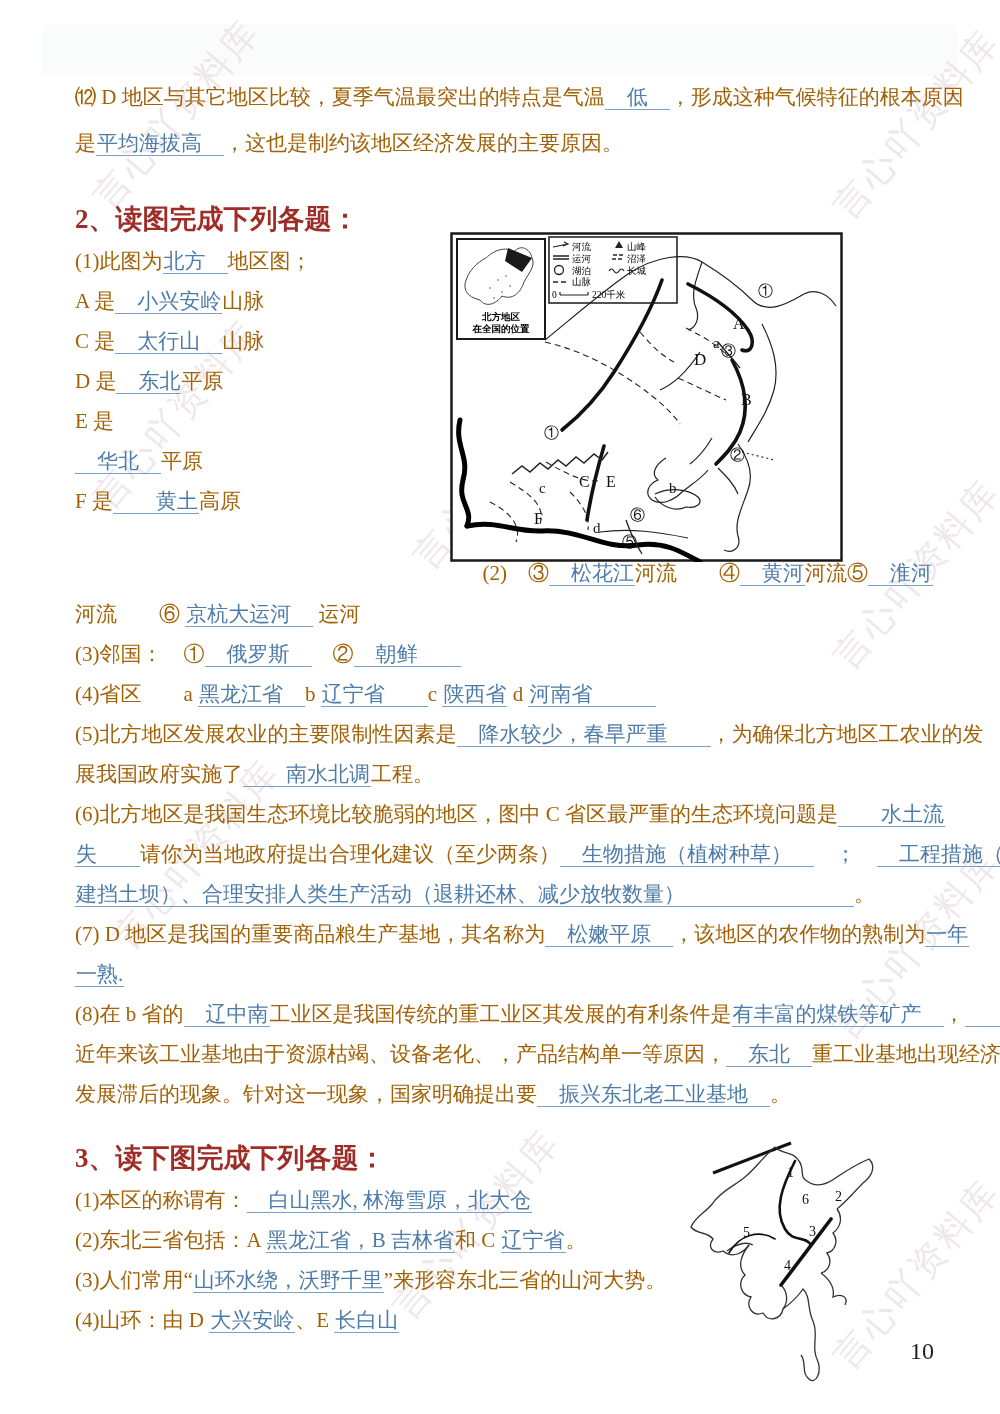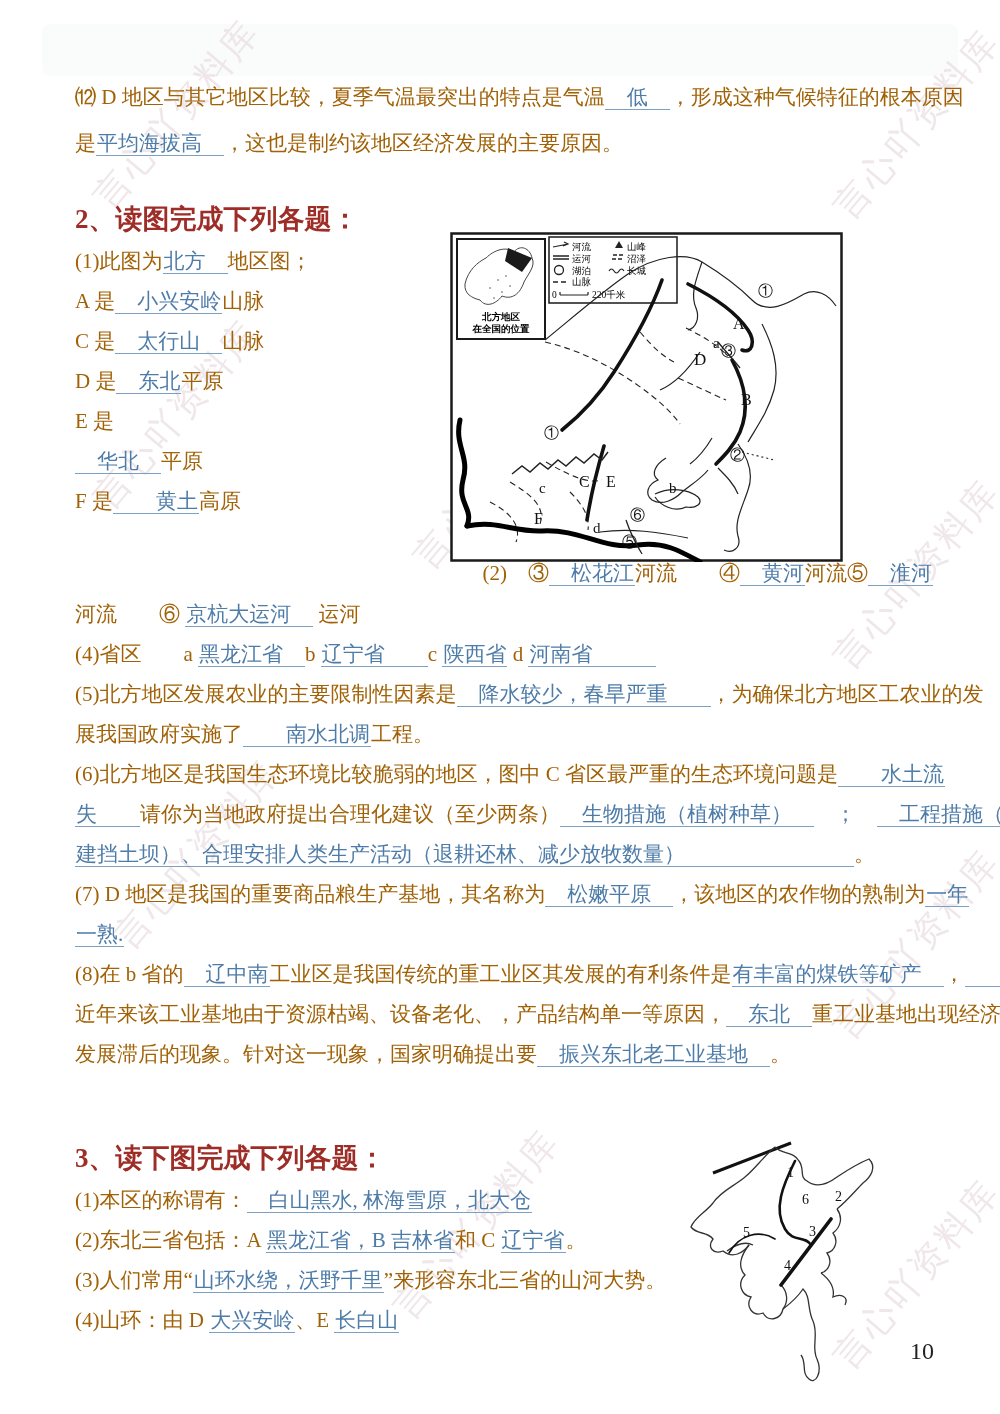--- a/index.html
+++ b/index.html
@@ -57,20 +57,21 @@
       <p class="ln"><span class="seg-t">F 是</span><span class="seg-a">　　黄土</span><span class="seg-t">高原</span></p>
     </div>
 
   <div class="blk river-line" style="top:553px">
     <span><span class="seg-t">(2)　③</span><span class="seg-a">　松花江</span><span class="seg-t">河流　　④</span><span class="seg-a">　黄河</span><span class="seg-t">河流</span></span>
     <span><span class="seg-t">⑤</span><span class="seg-a">　淮河</span></span>
   </div>
 
   <div class="blk" style="top:594px">
       <p class="ln"><span class="seg-t">河流　　⑥ </span><span class="seg-a">京杭大运河　</span><span class="seg-t"> 运河</span></p>
+      <p class="ln"><span class="seg-t">(3)邻国：　①</span><span class="seg-a">　俄罗斯　</span><span class="seg-t">　②</span><span class="seg-a">　朝鲜　　</span></p>
       <p class="ln"><span class="seg-t">(4)省区　　a </span><span class="seg-a">黑龙江省　</span><span class="seg-t">b </span><span class="seg-a">辽宁省　　</span><span class="seg-t">c </span><span class="seg-a">陕西省</span><span class="seg-t"> d </span><span class="seg-a">河南省　　　</span></p>
       <p class="ln"><span class="seg-t">(5)北方地区发展农业的主要限制性因素是</span><span class="seg-a">　降水较少，春旱严重　　</span><span class="seg-t">，为确保北方地区工农业的发</span></p>
       <p class="ln"><span class="seg-t">展我国政府实施了</span><span class="seg-a">　　南水北调</span><span class="seg-t">工程。</span></p>
       <p class="ln"><span class="seg-t">(6)北方地区是我国生态环境比较脆弱的地区，图中 C 省区最严重的生态环境问题是</span><span class="seg-a">　　水土流</span></p>
       <p class="ln"><span class="seg-a">失　　</span><span class="seg-t">请你为当地政府提出合理化建议（至少两条）</span><span class="seg-a">　生物措施（植树种草）　</span><span class="seg-b">　；　</span><span class="seg-a">　工程措施（修</span></p>
       <p class="ln"><span class="seg-a">建挡土坝）、合理安排人类生产活动（退耕还林、减少放牧数量）　　　　　　　　</span><span class="seg-t">。</span></p>
       <p class="ln"><span class="seg-t">(7) D 地区是我国的重要商品粮生产基地，其名称为</span><span class="seg-a">　松嫩平原　</span><span class="seg-t">，该地区的农作物的熟制为</span><span class="seg-a">一年</span></p>
       <p class="ln"><span class="seg-a">一熟.</span></p>
       <p class="ln"><span class="seg-t">(8)在 b 省的</span><span class="seg-a">　辽中南</span><span class="seg-t">工业区是我国传统的重工业区其发展的有利条件是</span><span class="seg-a">有丰富的煤铁等矿产　</span><span class="seg-t">，</span><span class="seg-a">　　</span></p>
       <p class="ln"><span class="seg-t">近年来该工业基地由于资源枯竭、设备老化、，产品结构单一等原因，</span><span class="seg-a">　东北　</span><span class="seg-t">重工业基地出现经济</span></p>

